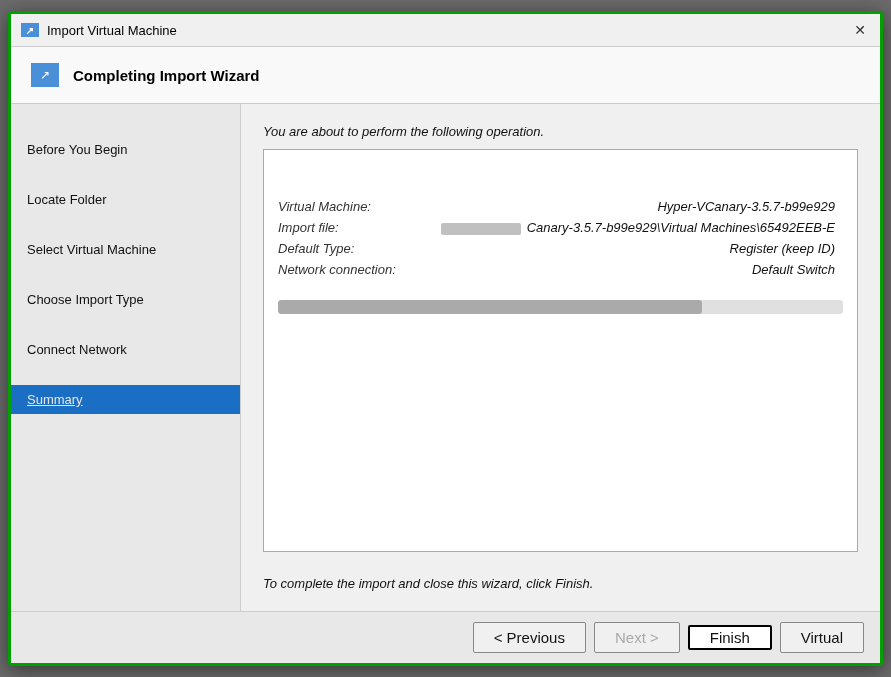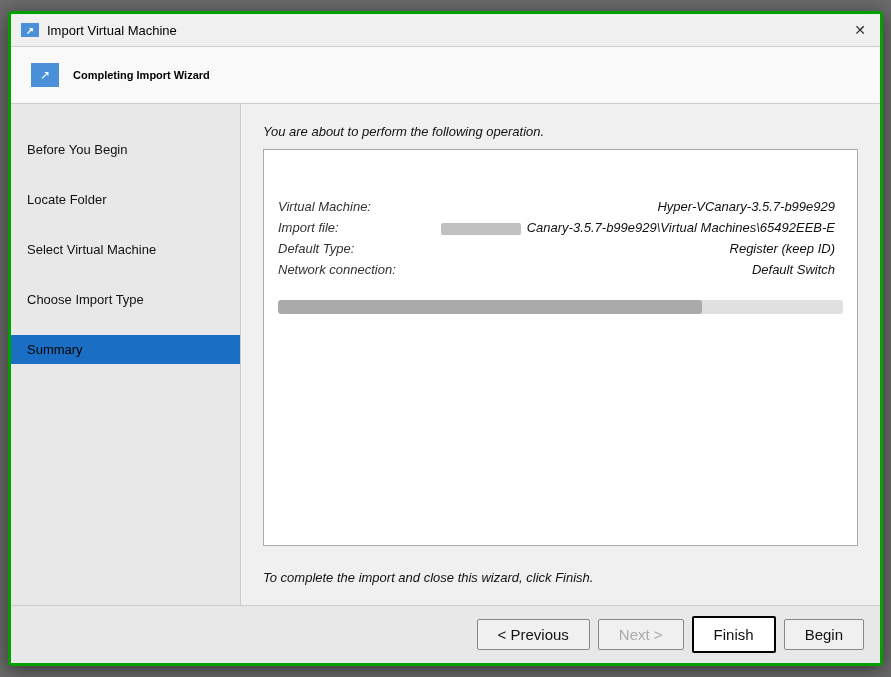--- a/index.html
+++ b/index.html
@@ -93,21 +93,21 @@
       height: 24px;
       background: #4a90d9;
       display: flex;
       align-items: center;
       justify-content: center;
       font-size: 12px;
       color: white;
     }
 
     .header-title {
-      font-size: 11px;
+      font-size: 15px;
       font-weight: bold;
       color: #000;
     }
 
     .main-body {
       display: flex;
       flex: 1;
       overflow: hidden;
     }
 
@@ -122,21 +122,22 @@
     .sidebar-item {
       padding: 7px 16px;
       cursor: pointer;
       color: #111;
       font-size: 13px;
       margin-top: 21px;
     }
 
     .sidebar-item.active {
       background: #1a6fc4;
-      color: #000000;
+      color: #e5e5e5;
+      text-decoration: underline;
     }
 
     .right-panel {
       flex: 1;
       padding: 20px 22px;
       display: flex;
       flex-direction: column;
       background: #f0f0f0;
       overflow: auto;
       font-style: italic;
@@ -227,21 +228,21 @@
       cursor: pointer;
       border-radius: 2px;
       color: #111;
     }
     .footer-btn:disabled { color: #aaa; cursor: default; }
 
     .footer-btn.finish-btn {
       background: white;
       border: 2px solid #000;
       font-weight: normal;
-      padding: 8px 20px;
+      padding: 2px 20px;
     }
 
     .redacted {
       display: inline-block;
       background: #c0c0c0;
       color: transparent;
       width: 80px;
       height: 12px;
       vertical-align: middle;
       border-radius: 2px;
@@ -268,20 +269,21 @@
       <span class="header-title">Completing Import Wizard</span>
     </div>
 
     <div class="main-body">
 
       <div class="sidebar">
         <div class="sidebar-item">Before You Begin</div>
         <div class="sidebar-item">Locate Folder</div>
         <div class="sidebar-item">Select Virtual Machine</div>
         <div class="sidebar-item">Choose Import Type</div>
+        <div class="sidebar-item">Connect Network</div>
         <div class="sidebar-item active">Summary</div>
       </div>
 
       <div class="right-panel">
         <p class="intro-text">You are about to perform the following operation.</p>
 
         <div class="description-box">
           <table class="description-table">
             <tbody>
                 <tr>
@@ -313,15 +315,15 @@
 
         <p class="finish-text">To complete the import and close this wizard, click Finish.</p>
       </div>
     </div>
   </div>
 
   <div class="footer">
     <button class="footer-btn">&lt; Previous</button>
     <button class="footer-btn" disabled="">Next &gt;</button>
     <button class="footer-btn finish-btn">Finish</button>
-    <button class="footer-btn">Begin</button>
+    <button class="footer-btn">Virtual</button>
   </div>
 </div>
 
 </body></html>

